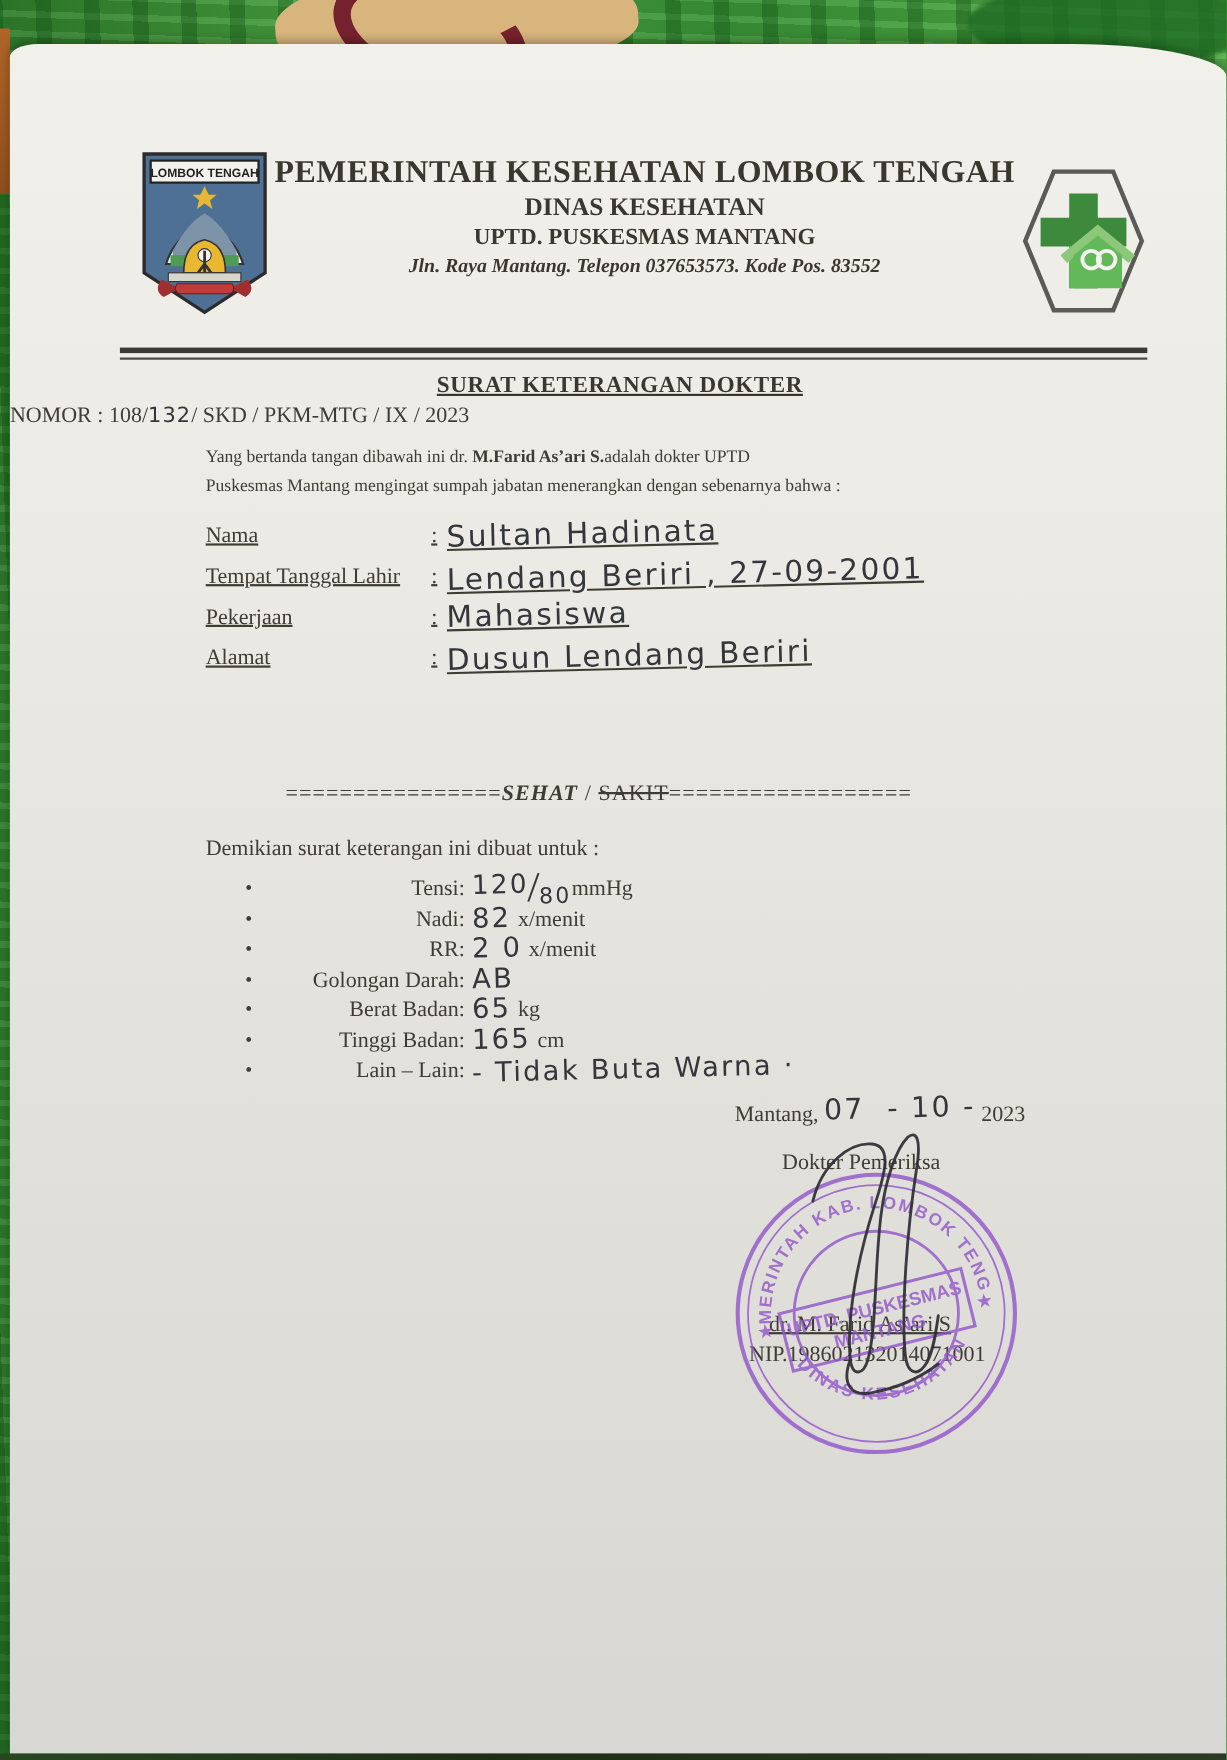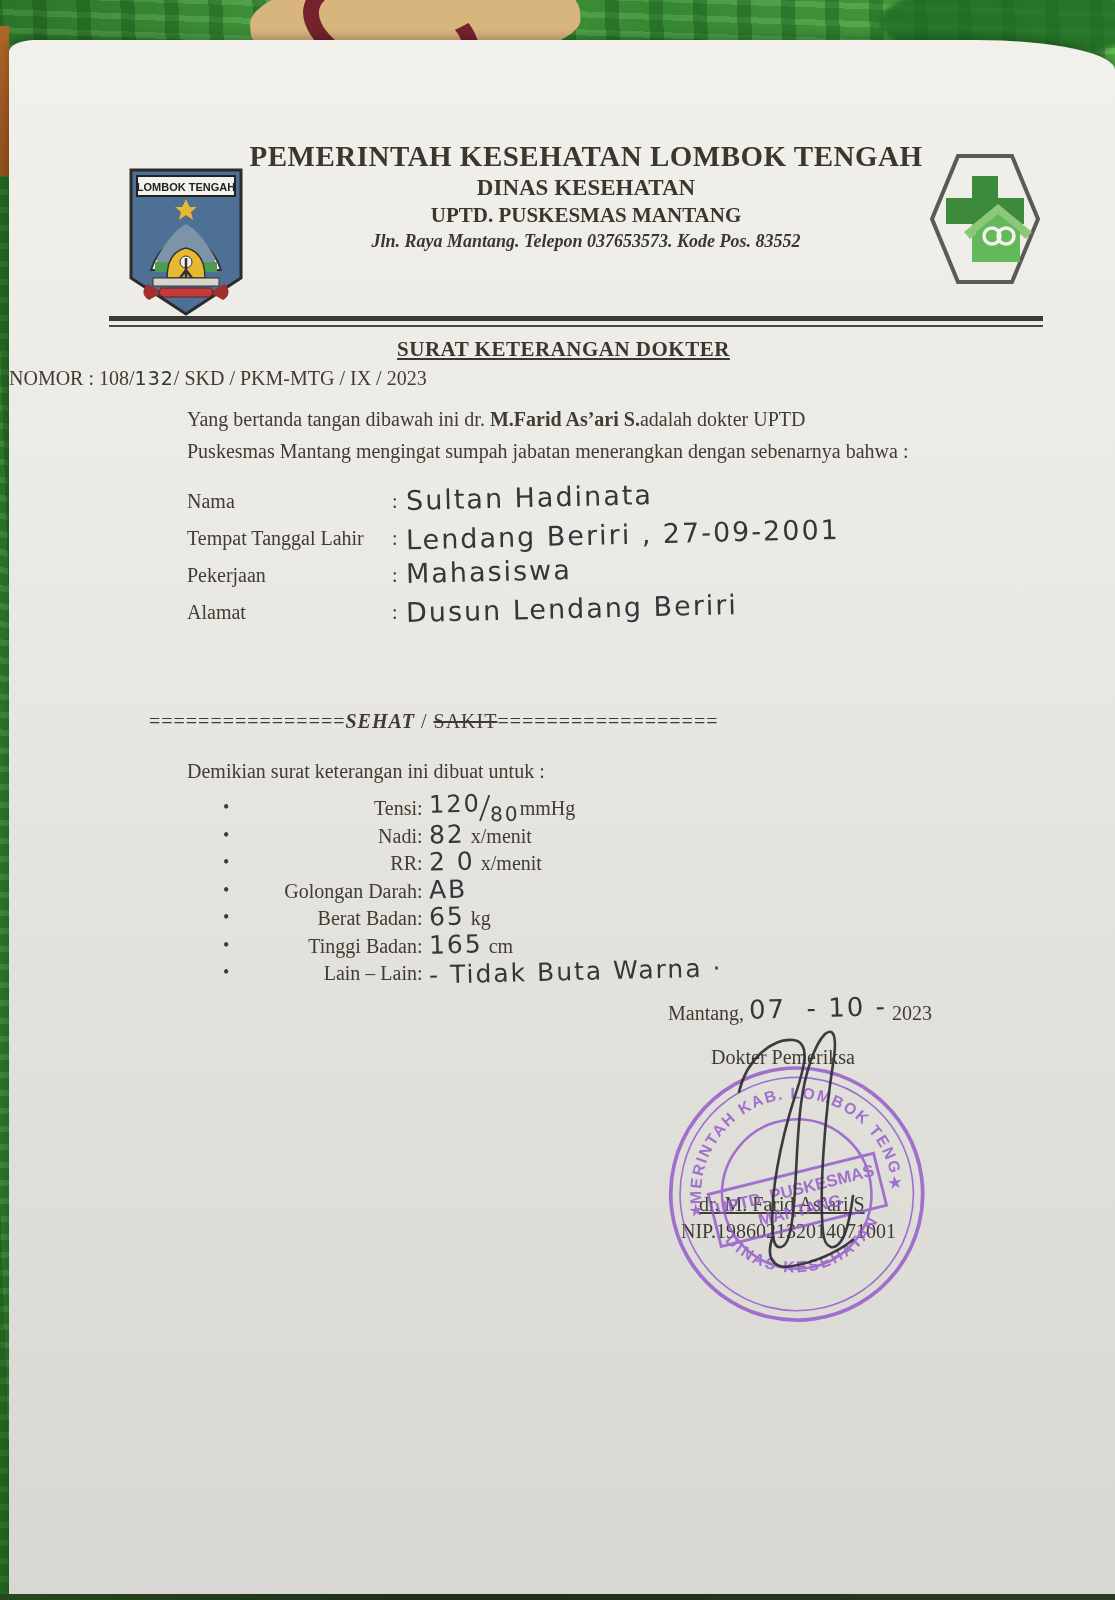--- a/index.html
+++ b/index.html
@@ -49,43 +49,43 @@
     font-family:"DejaVu Sans",sans-serif;
     color:#34363c;letter-spacing:2px;display:inline-block;
     transform:rotate(-1.4deg);
   }
   
   .hdr-text{position:absolute;left:237px;top:100px;width:680px;text-align:center;color:#3a372f;}
   .hdr-l1{font-size:29px;font-weight:bold;letter-spacing:.5px;}
   .hdr-l2{font-size:23px;font-weight:bold;margin-top:2px;}
   .hdr-l3{font-size:21px;font-weight:bold;margin-top:2px;}
   .hdr-l4{font-size:18px;font-weight:bold;font-style:italic;margin-top:3px;}
-  .logo-left{position:absolute;left:118px;top:126px;}
+  .logo-left{position:absolute;left:118px;top:96px;}
   .logo-right{position:absolute;left:915px;top:108px;}
   .divider{position:absolute;left:100px;top:276px;width:934px;height:4px;
     border-top:5px solid #3c3a36;border-bottom:2px solid #4a4843;}
   
   .doc-title{position:absolute;left:0;top:297px;width:1109px;text-align:center;
     font-size:21px;font-weight:bold;text-decoration:underline;color:#3a372f;letter-spacing:.5px;}
   .doc-nomor{position:absolute;left:0;top:327px;width:1107px;
     font-size:20px;color:#3f3c34;}
   .hand-sm{font-family:"DejaVu Sans",sans-serif;letter-spacing:1px;font-size:19px;color:#34363c;}
   
-  .intro{position:absolute;left:178px;top:363px;width:790px;font-size:20px;line-height:1.6;color:#3f3c34;}
+  .intro{position:absolute;left:178px;top:363px;width:790px;font-size:16px;line-height:1.6;color:#3f3c34;}
   .sp{white-space:pre-wrap;}
   .b{font-weight:bold;}
   
   .fields{position:absolute;left:178px;top:436px;width:760px;}
-  .frow{display:flex;align-items:flex-end;height:37px;font-size:20px;color:#3f3c34;}
+  .frow{display:flex;align-items:flex-start;height:37px;font-size:20px;color:#3f3c34;text-decoration:underline;}
   .flabel{width:205px;flex:none;}
   .fcolon{width:14px;flex:none;}
   .fval{font-size:27px;margin-top:-6px;}
   
   .menurut{position:absolute;left:245px;top:637px;font-size:20px;color:#3f3c34;}
-  .sehat-line{position:absolute;left:140px;top:670px;width:680px;text-align:left;
+  .sehat-line{position:absolute;left:140px;top:670px;width:680px;text-align:right;
     font-size:20px;color:#3f3c34;letter-spacing:1px;}
   .sehat{font-weight:bold;font-style:italic;}
   .sakit{text-decoration:line-through;}
   .demikian{position:absolute;left:178px;top:720px;font-size:20px;color:#3f3c34;}
   
   .vitals{position:absolute;left:214px;top:757px;width:680px;}
   .vrow{display:flex;align-items:flex-start;height:27.5px;font-size:20px;color:#3f3c34;}
   .vbullet{width:28px;flex:none;font-size:18px;}
   .vlabel{width:166px;flex:none;text-align:right;}
   .vcolon{width:12px;flex:none;}

